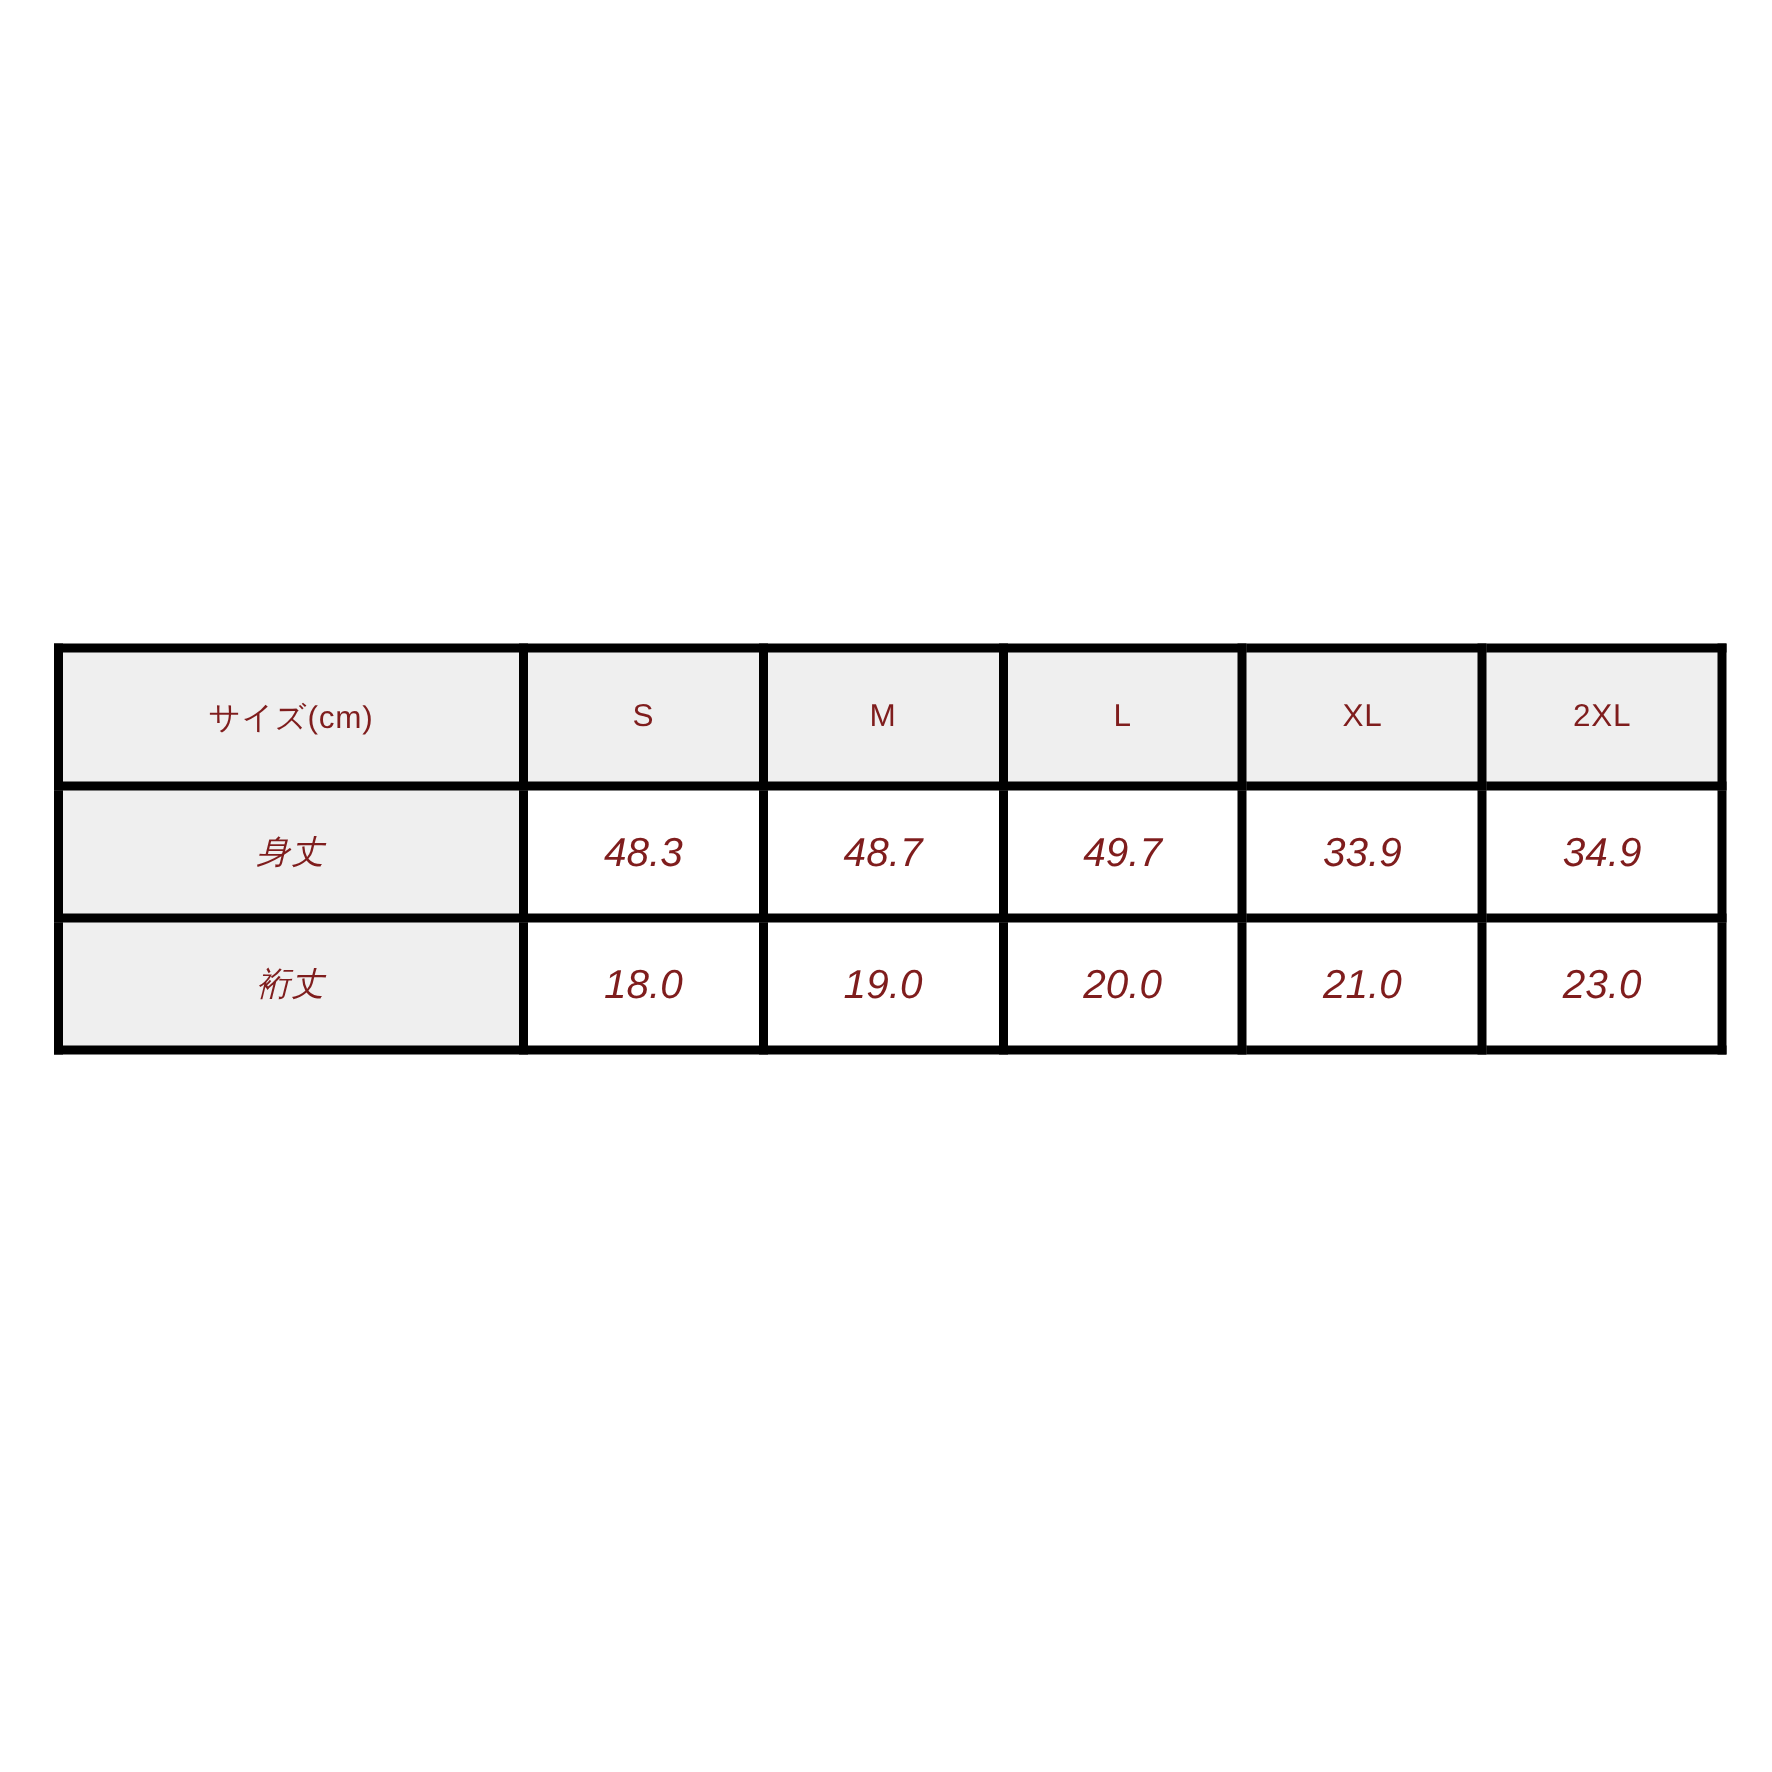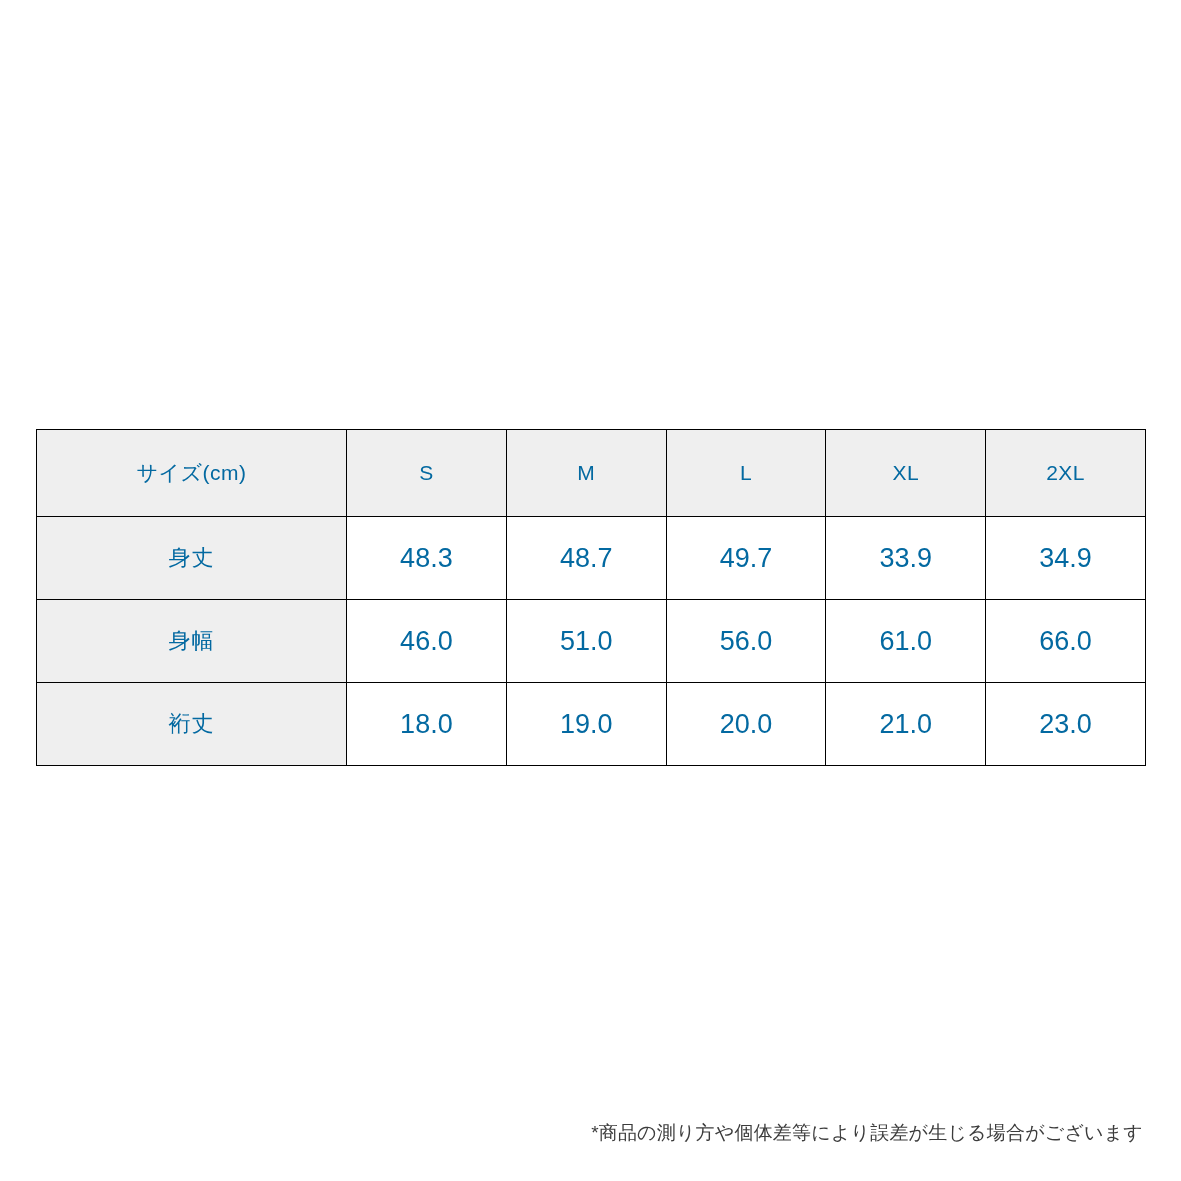--- a/index.html
+++ b/index.html
@@ -32,42 +32,43 @@
   }
 
   table.size-table {
     border-collapse: collapse;
     width: 100%;
     table-layout: fixed;
   }
 
   table.size-table td,
   table.size-table th {
-    border: 1px solid #000000;
+    border: 6px solid #000000;
     text-align: center;
     vertical-align: middle;
     font-weight: normal;
-    color: #0369a1;
+    color: #7f1d1d;
   }
 
   
   table.size-table thead td {
     height: 84px;
     background: #efefef;
     font-size: 21px;
     letter-spacing: 0.5px;
   }
   table.size-table thead td.head-label {
     font-size: 21px;
   }
 
   
   table.size-table tbody td {
     height: 80px;
     font-size: 27px;
+    font-style: italic;
   }
   table.size-table tbody td.row-label {
     background: #efefef;
     font-size: 22px;
     letter-spacing: 1px;
   }
 
   
   col.c-label { width: 310px; }
   col.c-val   { width: 159.8px; }
@@ -110,34 +111,25 @@
       <tbody>
         <tr>
           <td class="row-label">身丈</td>
           <td>48.3</td>
           <td>48.7</td>
           <td>49.7</td>
           <td>33.9</td>
           <td>34.9</td>
         </tr>
         <tr>
-          <td class="row-label">身幅</td>
-          <td>46.0</td>
-          <td>51.0</td>
-          <td>56.0</td>
-          <td>61.0</td>
-          <td>66.0</td>
-        </tr>
-        <tr>
           <td class="row-label">裄丈</td>
           <td>18.0</td>
           <td>19.0</td>
           <td>20.0</td>
           <td>21.0</td>
           <td>23.0</td>
         </tr>
       </tbody>
     </table>
   </div>
 
-  <div class="note">*商品の測り方や個体差等により誤差が生じる場合がございます</div>
 
 </div>
 
 </body></html>

